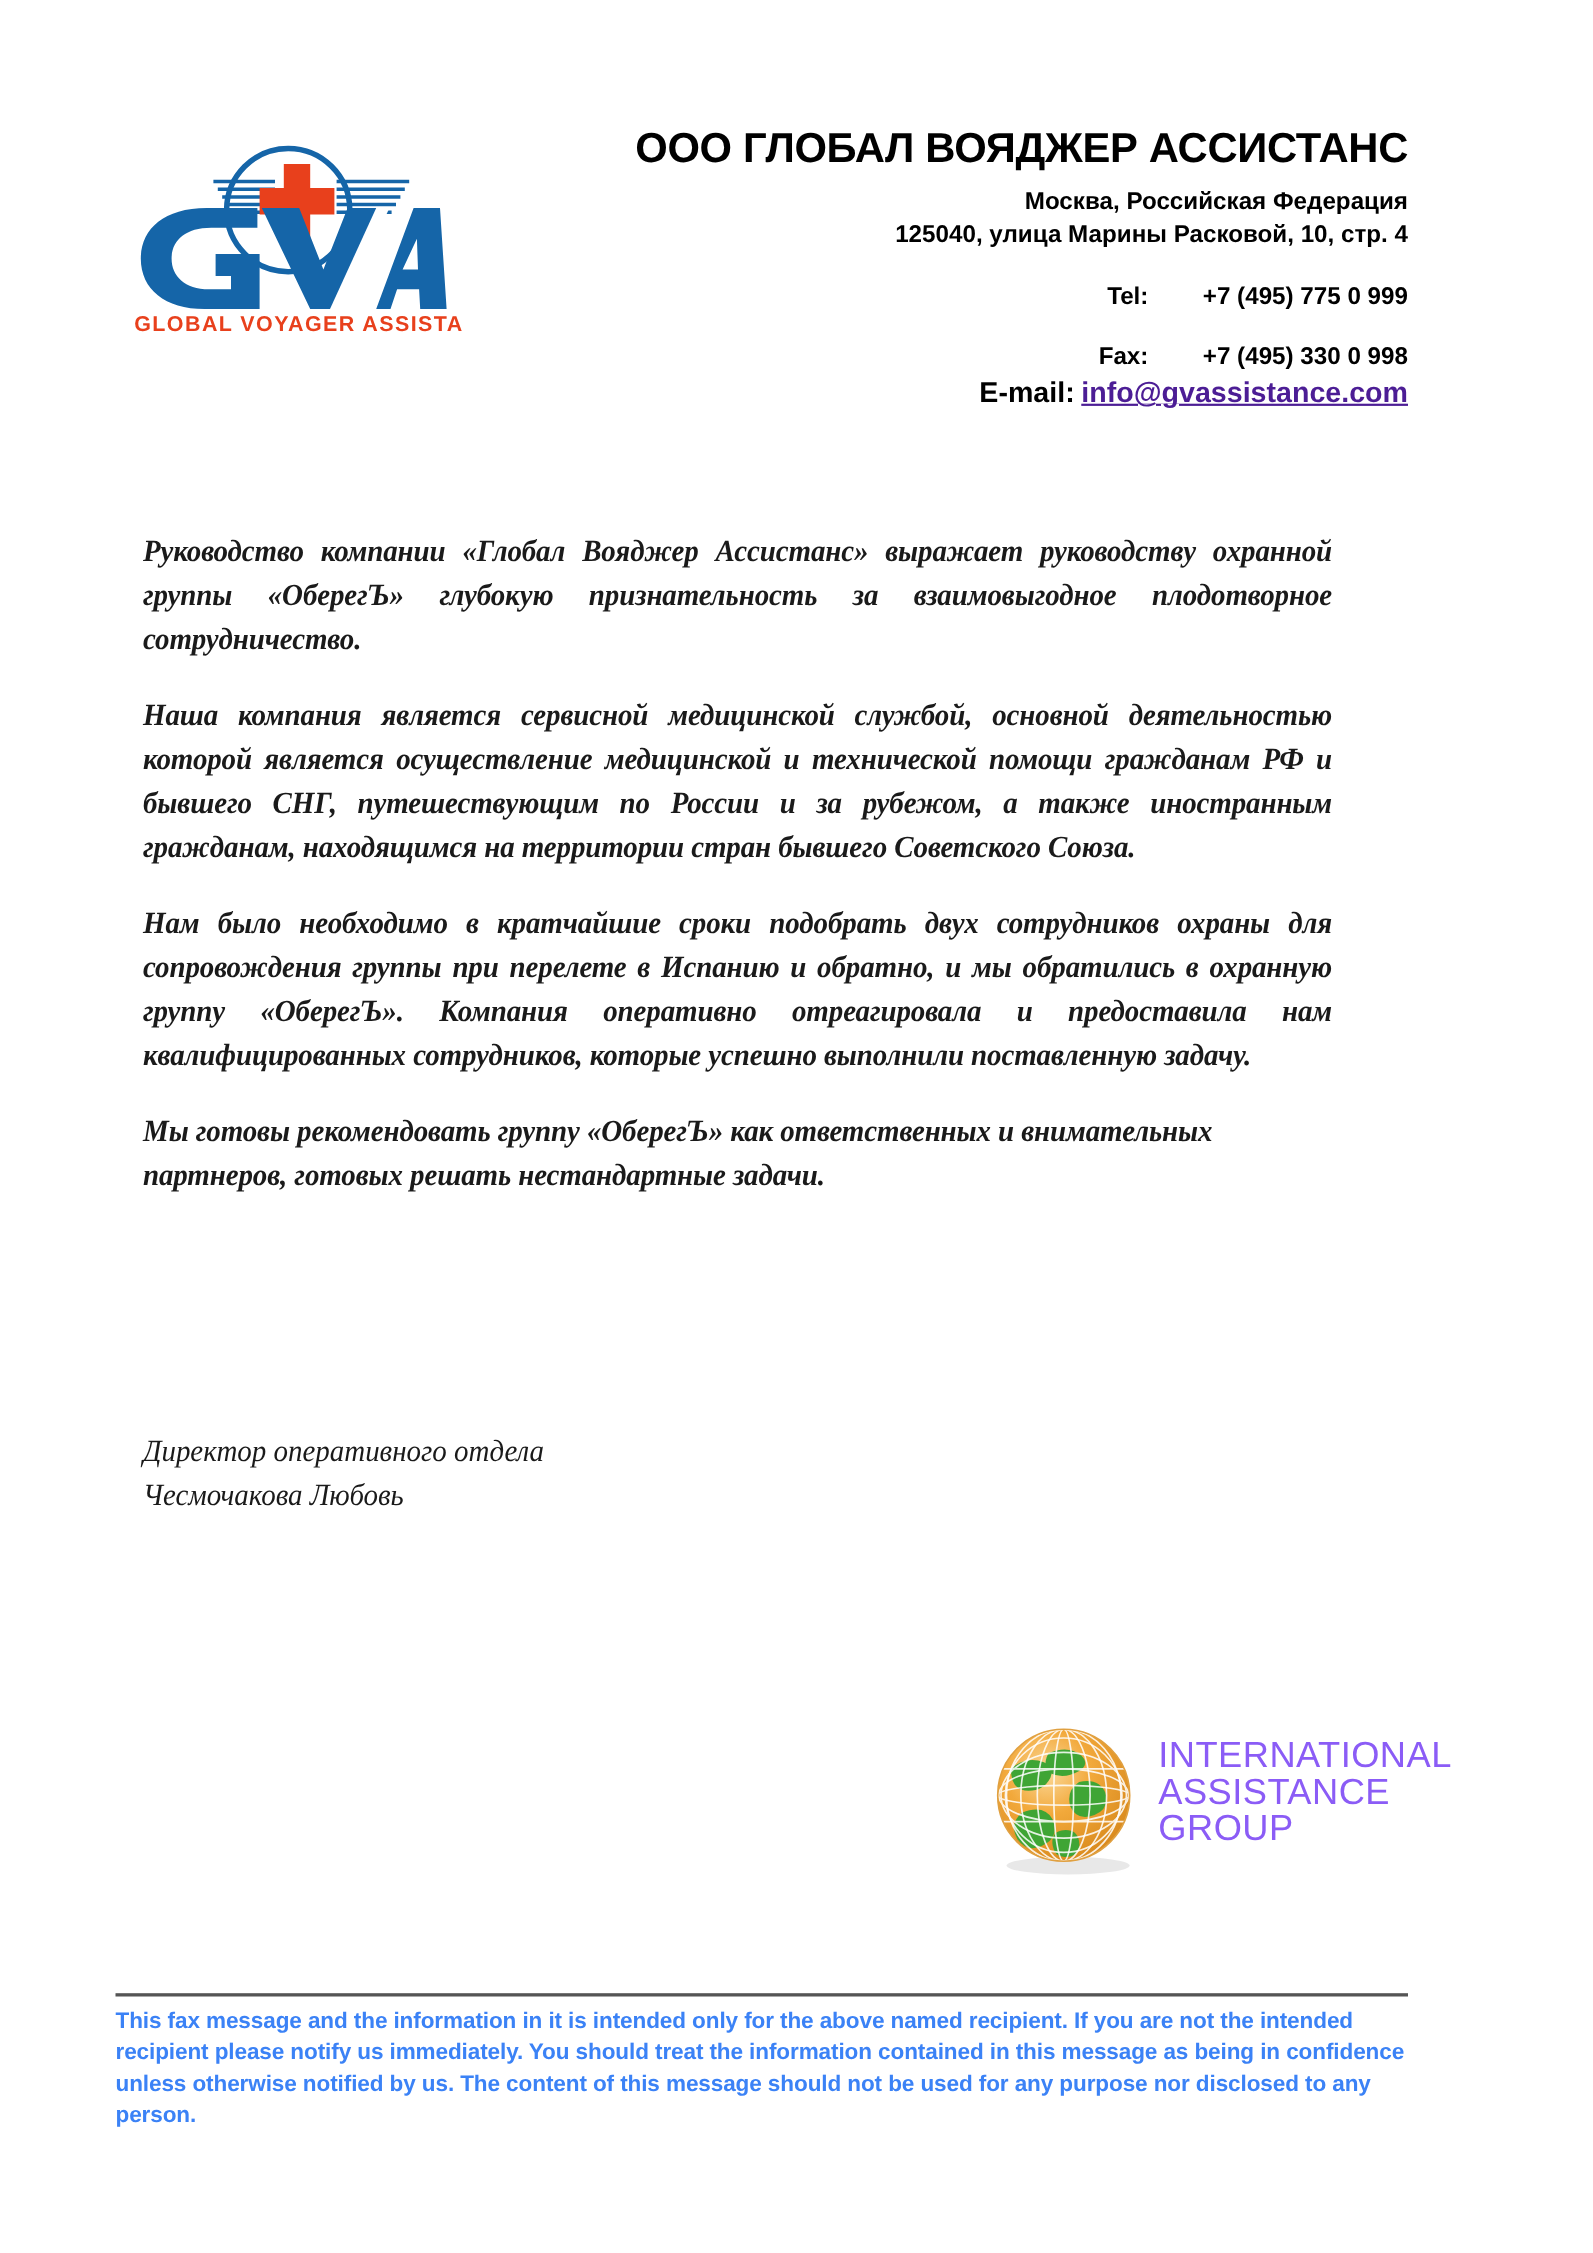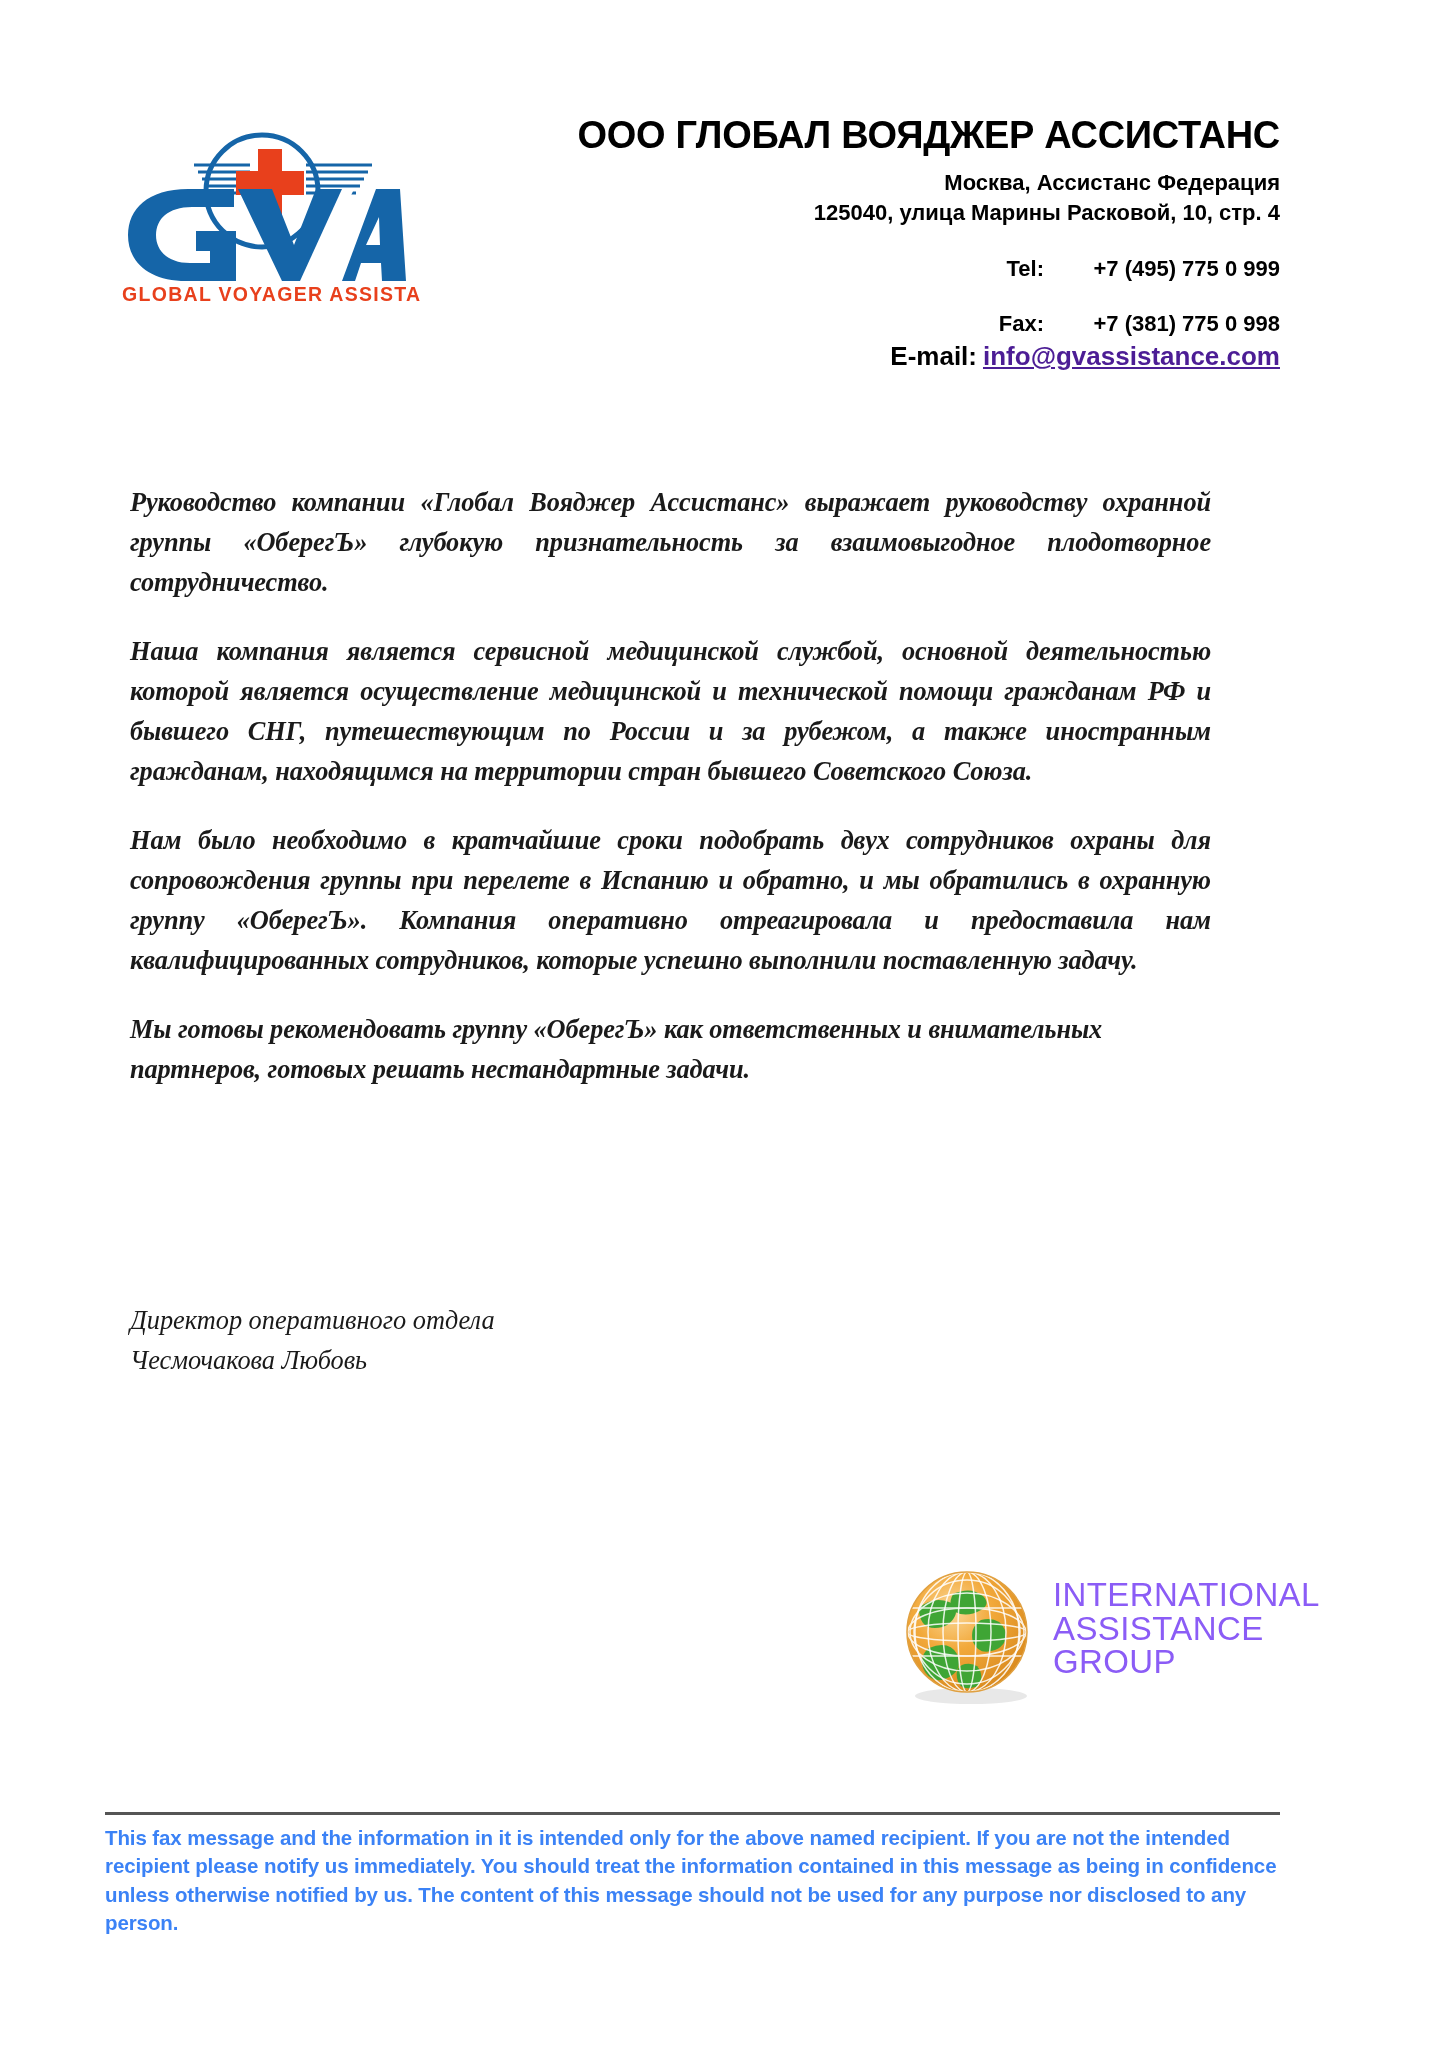--- a/index.html
+++ b/index.html
@@ -226,31 +226,31 @@
 
           <path d="M190 176 L232 84 L244 84 L202 176 Z" fill="#ffffff"></path>
         </g>
 
         <text x="12" y="196" font-family="Liberation Sans, sans-serif" font-size="19.5" font-weight="bold" fill="#E8401C" letter-spacing="1.3">GLOBAL VOYAGER ASSISTANCE</text>
       </svg>
     </div>
 
     <div class="header-text">
       <div class="company-name">ООО ГЛОБАЛ ВОЯДЖЕР АССИСТАНС</div>
-      <div class="addr-line">Москва, Ассистанс Федерация</div>
+      <div class="addr-line">Москва, Российская Федерация</div>
       <div class="addr-line">125040, улица Марины Расковой, 10, стр. 4</div>
 
       <div class="contact-row">
         <span class="contact-label">Tel:</span>
         <span class="contact-value">+7 (495) 775 0 999</span>
       </div>
 
       <div class="contact-row">
         <span class="contact-label">Fax:</span>
-        <span class="contact-value">+7 (381) 775 0 998</span>
+        <span class="contact-value">+7 (495) 330 0 998</span>
       </div>
 
       <div class="email-row">
         <span class="email-label">E-mail:</span>
         <a href="#" class="email-link">info@gvassistance.com</a>
       </div>
     </div>
   </div>
 
   <div class="body-area">

